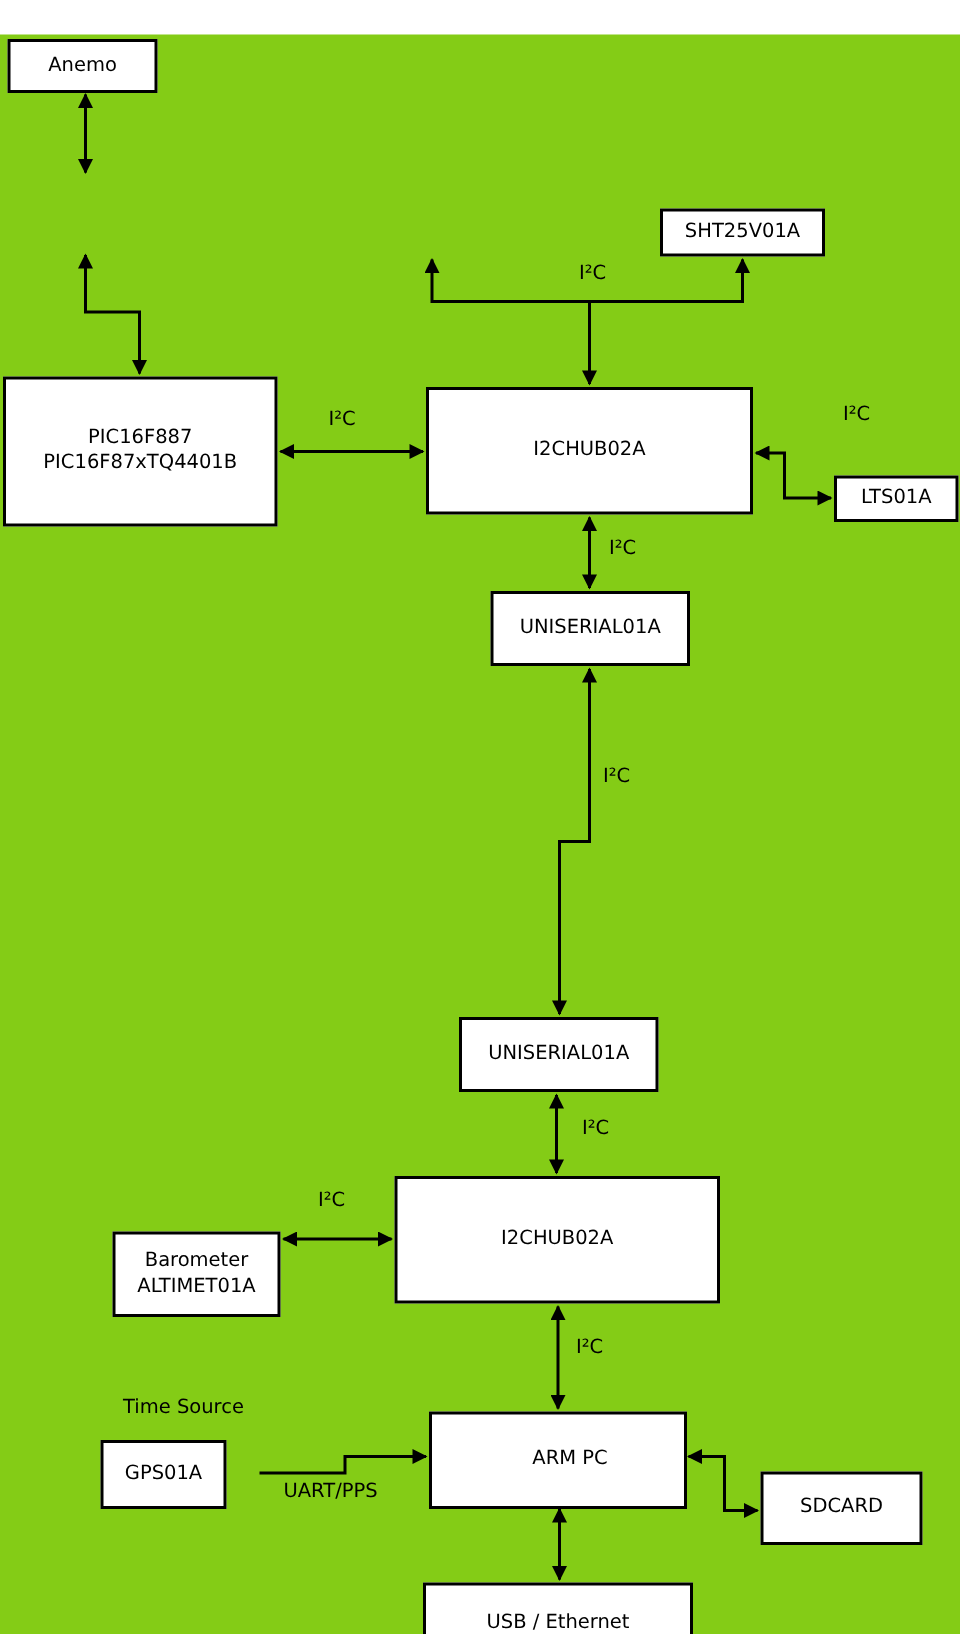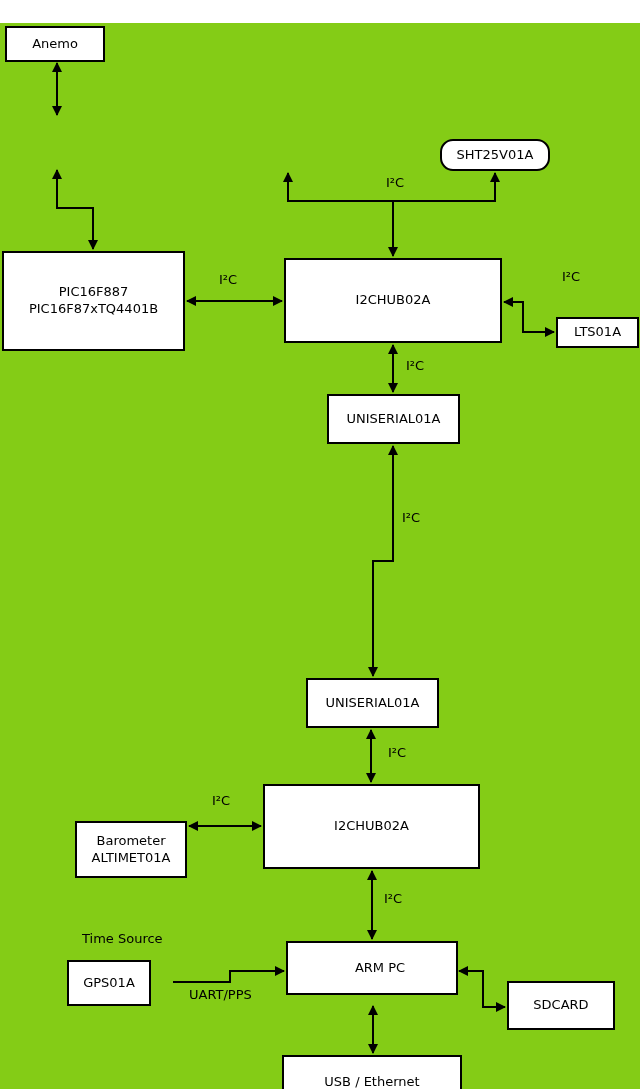--- a/index.html
+++ b/index.html
@@ -80,21 +80,21 @@
     <span>Anemo</span>
   </div>
 
 
   <div class="node" style="left:2px; top:228px; width:183px; height:100px;text-align:center;">
     <span>PIC16F887
 PIC16F87xTQ4401B</span>
   </div>
 
 
-  <div class="node" style="left:440px; top:116px; width:110px; height:32px;border-radius:13px;">
+  <div class="node" style="left:440px; top:116px; width:110px; height:32px;">
     <span>SHT25V01A</span>
   </div>
 
   <div class="node" style="left:284px; top:235px; width:218px; height:85px;">
     <span>I2CHUB02A</span>
   </div>
 
   <div class="node" style="left:556px; top:294px; width:83px; height:31px;">
     <span>LTS01A</span>
   </div>
@@ -113,21 +113,21 @@
 
   <div class="node" style="left:75px; top:798px; width:112px; height:57px;">
     <span>Barometer
 ALTIMET01A</span>
   </div>
 
   <div class="node" style="left:67px; top:937px; width:84px; height:46px;">
     <span>GPS01A</span>
   </div>
 
-  <div class="node" style="left:286px; top:918px; width:172px; height:54px;padding-left:16px;">
+  <div class="node" style="left:286px; top:918px; width:172px; height:65px;padding-left:16px;">
     <span>ARM PC</span>
   </div>
 
   <div class="node" style="left:282px; top:1032px; width:180px; height:55px;">
     <span>USB / Ethernet</span>
   </div>
 
   <div class="node" style="left:507px; top:958px; width:108px; height:49px;">
     <span>SDCARD</span>
   </div>

